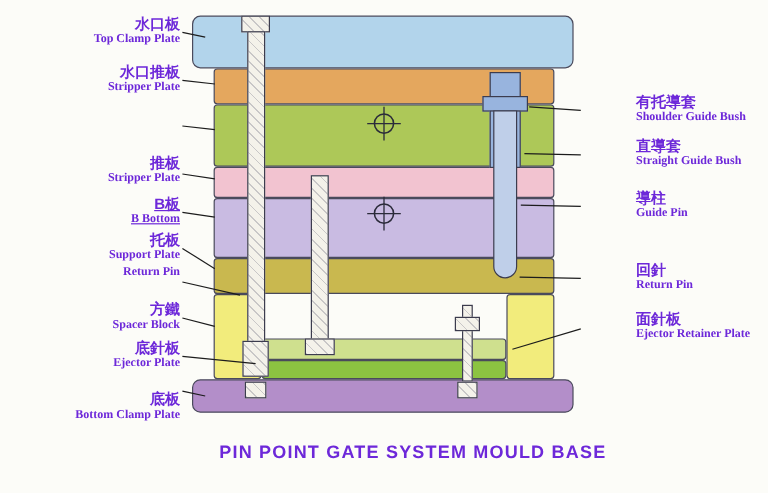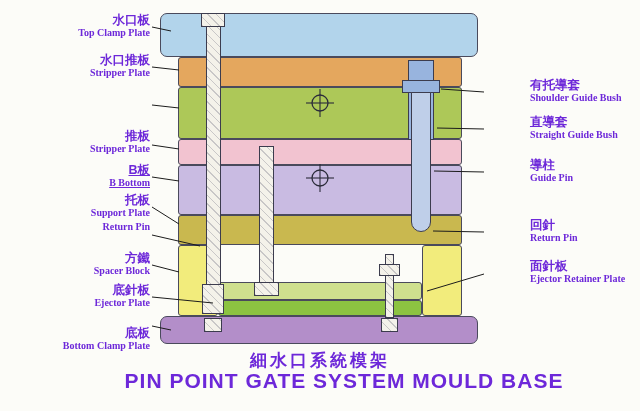--- a/index.html
+++ b/index.html
@@ -13,21 +13,21 @@
     position:absolute;border:1px solid #3c3c4e;box-sizing:border-box;
     background-image:repeating-linear-gradient(45deg, rgba(70,70,95,.25) 0 1px, transparent 1px 6px);
   }
   .solid{position:absolute;border:1px solid #3c3c4e;box-sizing:border-box;}
   .lbl{position:absolute;line-height:1.15;}
   .lbl .zh{font-size:12.5px;font-weight:bold;white-space:nowrap;}
   .lbl .en{font-size:10px;font-weight:bold;white-space:nowrap;font-family:"Liberation Serif","DejaVu Serif",serif;}
   .lbl-left{right:490px;text-align:right;width:145px;}
   .lbl-right{left:490px;text-align:left;width:150px;margin-left:40px;}
   .title-zh{position:absolute;left:0;right:0;top:349px;text-align:center;font-size:17px;font-weight:bold;letter-spacing:3px;}
-  .title-en{position:absolute;left:0;right:0;top:369px;text-align:center;font-size:21px;font-weight:bold;letter-spacing:1px;padding-left:48px;}
+  .title-en{position:absolute;left:0;right:0;top:369px;text-align:center;font-size:15px;font-weight:bold;letter-spacing:1px;padding-left:48px;}
   .crosshair{position:absolute;}
   .leaders{position:absolute;left:0;top:0;pointer-events:none;}
 </style>
 </head>
 <body>
 
 <div class="canvas" style="background-color: rgb(252, 252, 248);">
 
   <div class="plate" style="left: 160px; top: 13px; width: 318px; height: 44px; border-radius: 7px; background-color: rgb(178, 212, 235);"></div>
 
@@ -129,21 +129,20 @@
   </div>
   <div class="lbl lbl-right" style="top:218px;">
     <div class="zh">回針</div>
     <div class="en">Return Pin</div>
   </div>
   <div class="lbl lbl-right" style="top:259px;">
     <div class="zh">面針板</div>
     <div class="en">Ejector Retainer Plate</div>
   </div>
 
-  <div class="title-zh">細水口系統模架</div>
   <div class="title-en">PIN POINT GATE SYSTEM MOULD BASE</div>
 
   <svg class="leaders" width="640" height="411">
     <g stroke="#1c1c1c" stroke-width="1">
       <line x1="152" y1="27" x2="171" y2="31"></line>
       <line x1="152" y1="67" x2="179" y2="70"></line>
       <line x1="152" y1="105" x2="179" y2="108"></line>
       <line x1="152" y1="145" x2="179" y2="149"></line>
       <line x1="152" y1="177" x2="179" y2="181"></line>
       <line x1="152" y1="207" x2="179" y2="224"></line>

